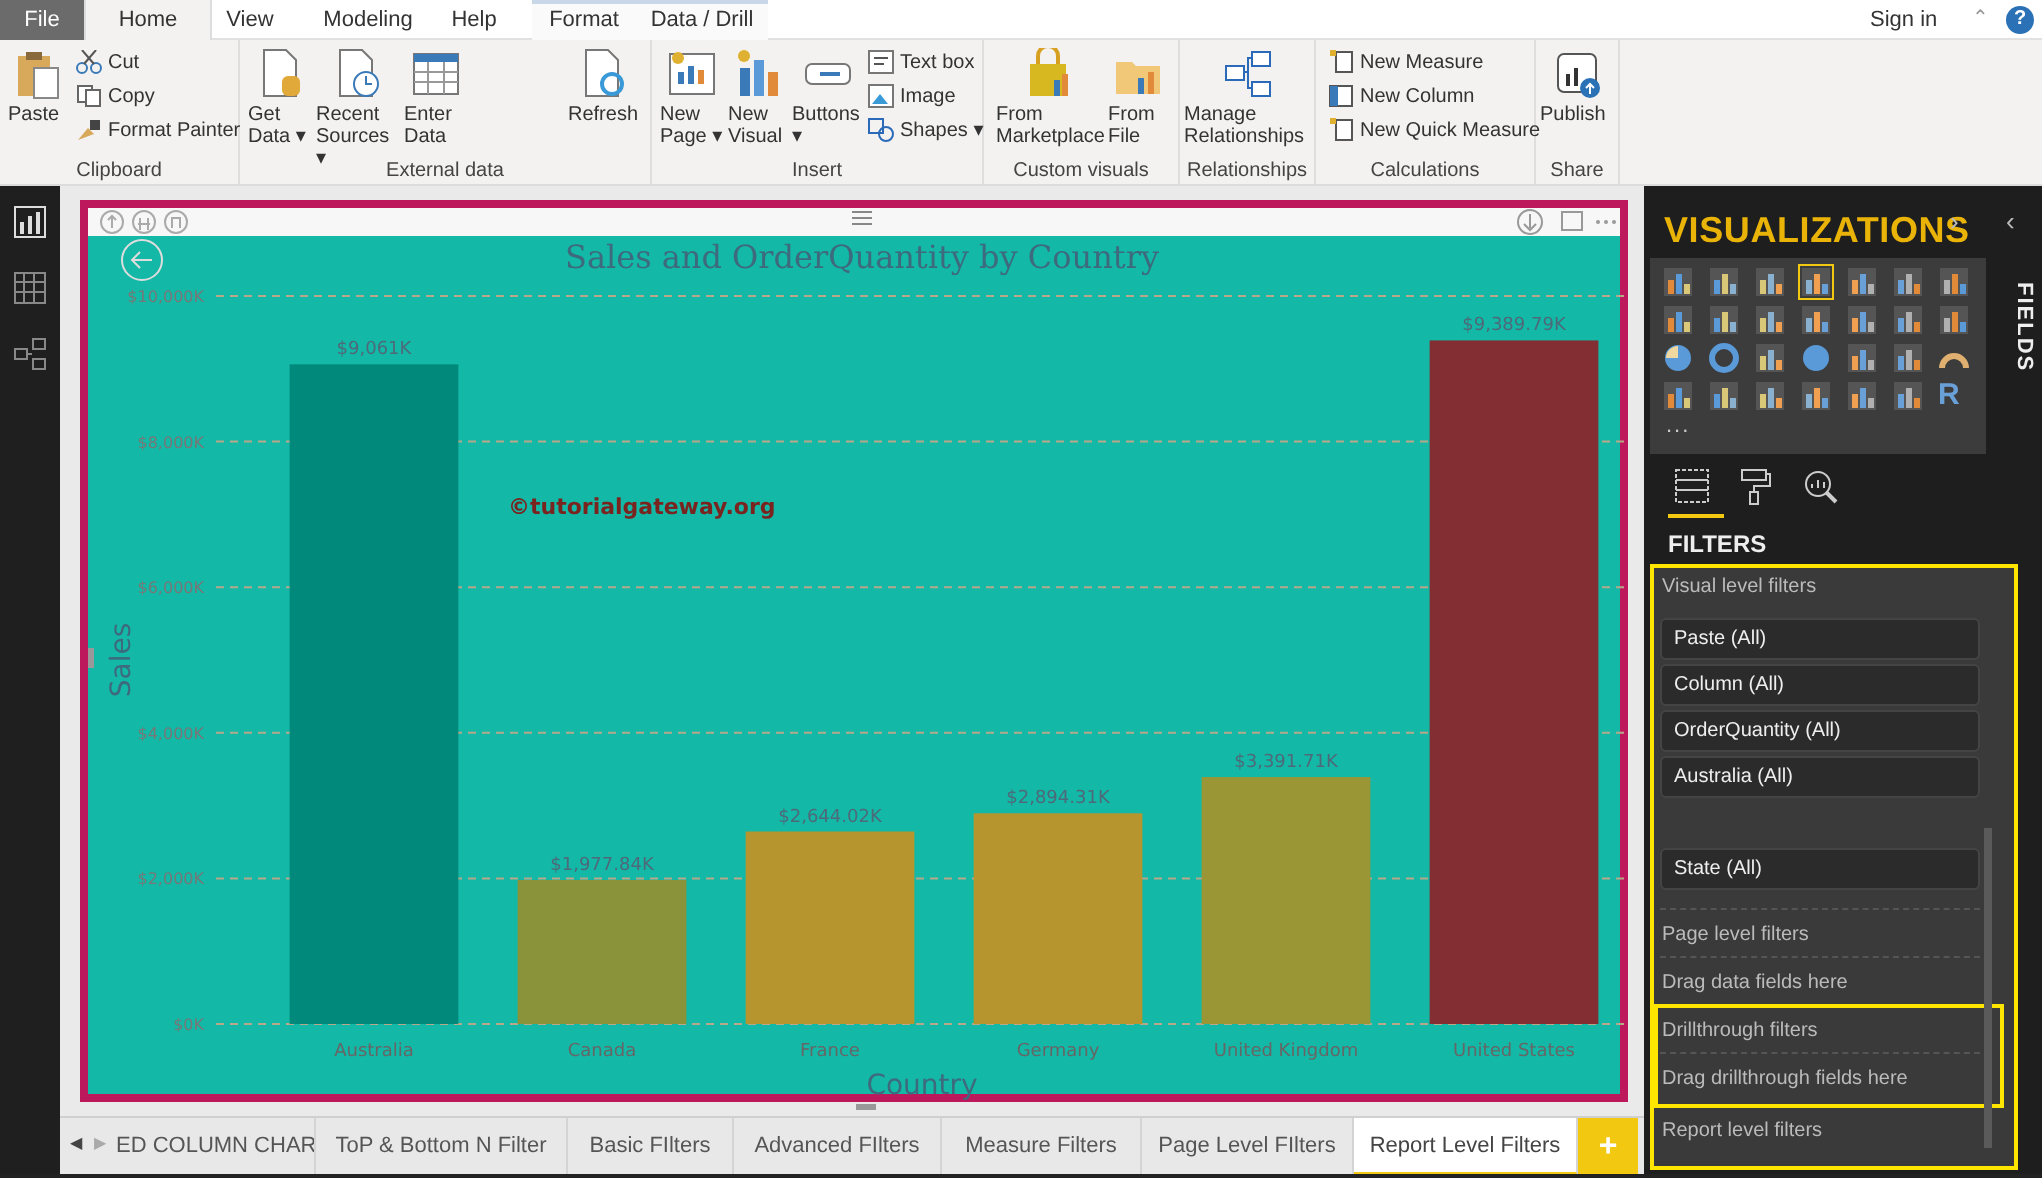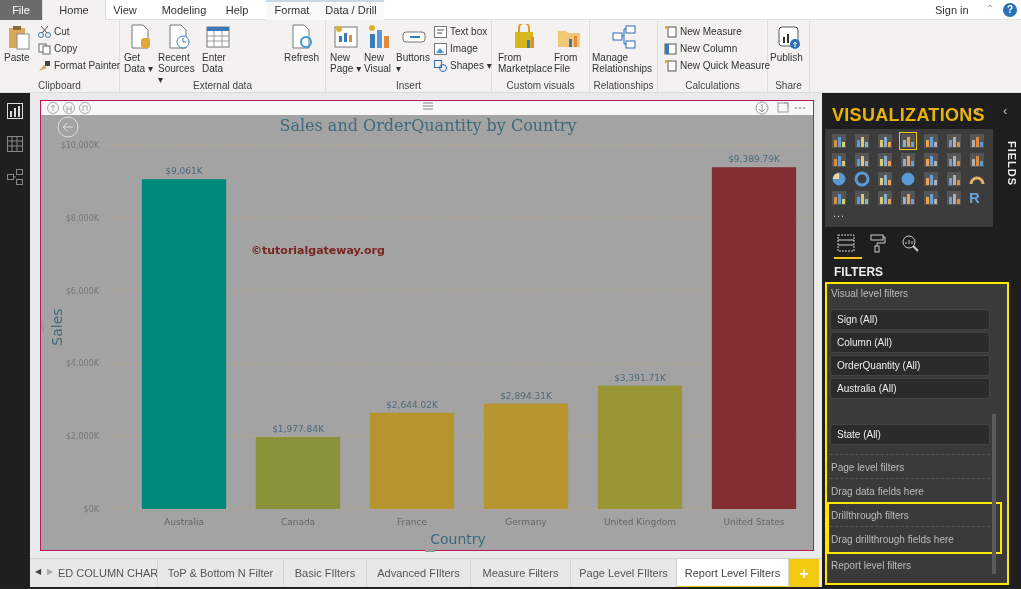--- a/index.html
+++ b/index.html
@@ -20,21 +20,21 @@
 #ribbon{position:absolute;left:0;top:20px;width:1021px;height:73px;background:#f3f2f1;border-bottom:1px solid #dcdcdc}
 .grp{position:absolute;top:0;height:73px;border-right:1px solid #dedede}
 .grp-label{position:absolute;bottom:2px;left:0;right:0;text-align:center;font-size:10px;color:#444}
 .bigbtn{position:absolute;top:4px;text-align:left;font-size:10px;color:#333;line-height:11px}
 .bigbtn .ic{display:block;margin:0 auto 2px;width:24px;height:26px;position:relative}
 .smbtn{position:absolute;font-size:10px;color:#333;height:16px;line-height:16px;white-space:nowrap}
 .smbtn .sic{display:inline-block;width:13px;height:12px;vertical-align:middle;margin-right:3px;position:relative}
 #leftnav{position:absolute;left:0;top:93px;width:30px;height:496px;background:#1f1f1f}
 .lnic{position:absolute;left:7px;width:16px;height:16px}
 #canvas-area{position:absolute;left:30px;top:93px;width:792px;height:465px;background:#eaeaea}
-#visual{position:absolute;left:40px;top:100px;width:774px;height:451px;background:#a3a3a3;border:1px solid #be185d}
+#visual{position:absolute;left:40px;top:100px;width:774px;height:451px;background:#14b8a6;border:4px solid #be185d}
 #vis-header{position:absolute;left:0;top:0;width:100%;height:14px;background:#f7f7f7}
 #chart-svg{position:absolute;left:0;top:0}
 #pagetabs{position:absolute;left:30px;top:558px;width:792px;height:31px;background:#e8e8e8;border-top:1px solid #d0d0d0}
 .ptab{position:absolute;top:0;height:29px;line-height:29px;text-align:center;font-size:11px;color:#555;border-right:1px solid #d4d4d4;white-space:nowrap;overflow:hidden}
 .ptab.active{background:#fff;border-bottom:2px solid #f2c811;color:#444}
 #add-page{position:absolute;left:759px;top:0;width:30px;height:29px;background:#f2c811;color:#fff;text-align:center;line-height:29px;font-size:16px;font-weight:bold}
 #bottombar{position:absolute;left:0;top:587px;width:1021px;height:2px;background:#222}
 #rightpane{position:absolute;left:822px;top:93px;width:199px;height:496px;background:#1e1e1e}
 #vis-title{position:absolute;left:10px;top:12px;font-size:18px;font-weight:bold;color:#eab308;letter-spacing:.3px}
 #vis-chev{position:absolute;left:153px;top:10px;color:#bbb;font-size:13px}
@@ -534,21 +534,21 @@
     <div class="ptic" style="left:68px"><svg width="20" height="20">
           <circle cx="9" cy="9" r="6" fill="none" stroke="#ccc"></circle>
           <path d="M13 13l5 5" stroke="#ccc" stroke-width="2"></path>
           <path d="M6 11v-2M9 11v-4M12 11v-3" stroke="#ccc"></path>
         </svg></div>
   </div>
   <div id="fields-underline"></div>
   <div id="filters-title">FILTERS</div>
   <div id="filters-box">
     <div class="fsec" style="top:4px">Visual level filters</div>
-    <div class="fitem" style="top:25px">Sign  (All)</div>
+    <div class="fitem" style="top:25px">Paste  (All)</div>
     <div class="fitem" style="top:48px">Column  (All)</div>
     <div class="fitem" style="top:71px">OrderQuantity  (All)</div>
     <div class="fitem" style="top:94px">Australia  (All)</div>
     <div class="fitem" style="top:140px">State  (All)</div>
     <div class="fdiv" style="top:170px"></div>
     <div class="fsec" style="top:178px">Page level filters</div>
     <div class="fdiv" style="top:194px"></div>
     <div class="fsec" style="top:202px">Drag data fields here</div>
     <div id="drill-box"></div>
     <div class="fsec" style="top:226px">Drillthrough filters</div>

